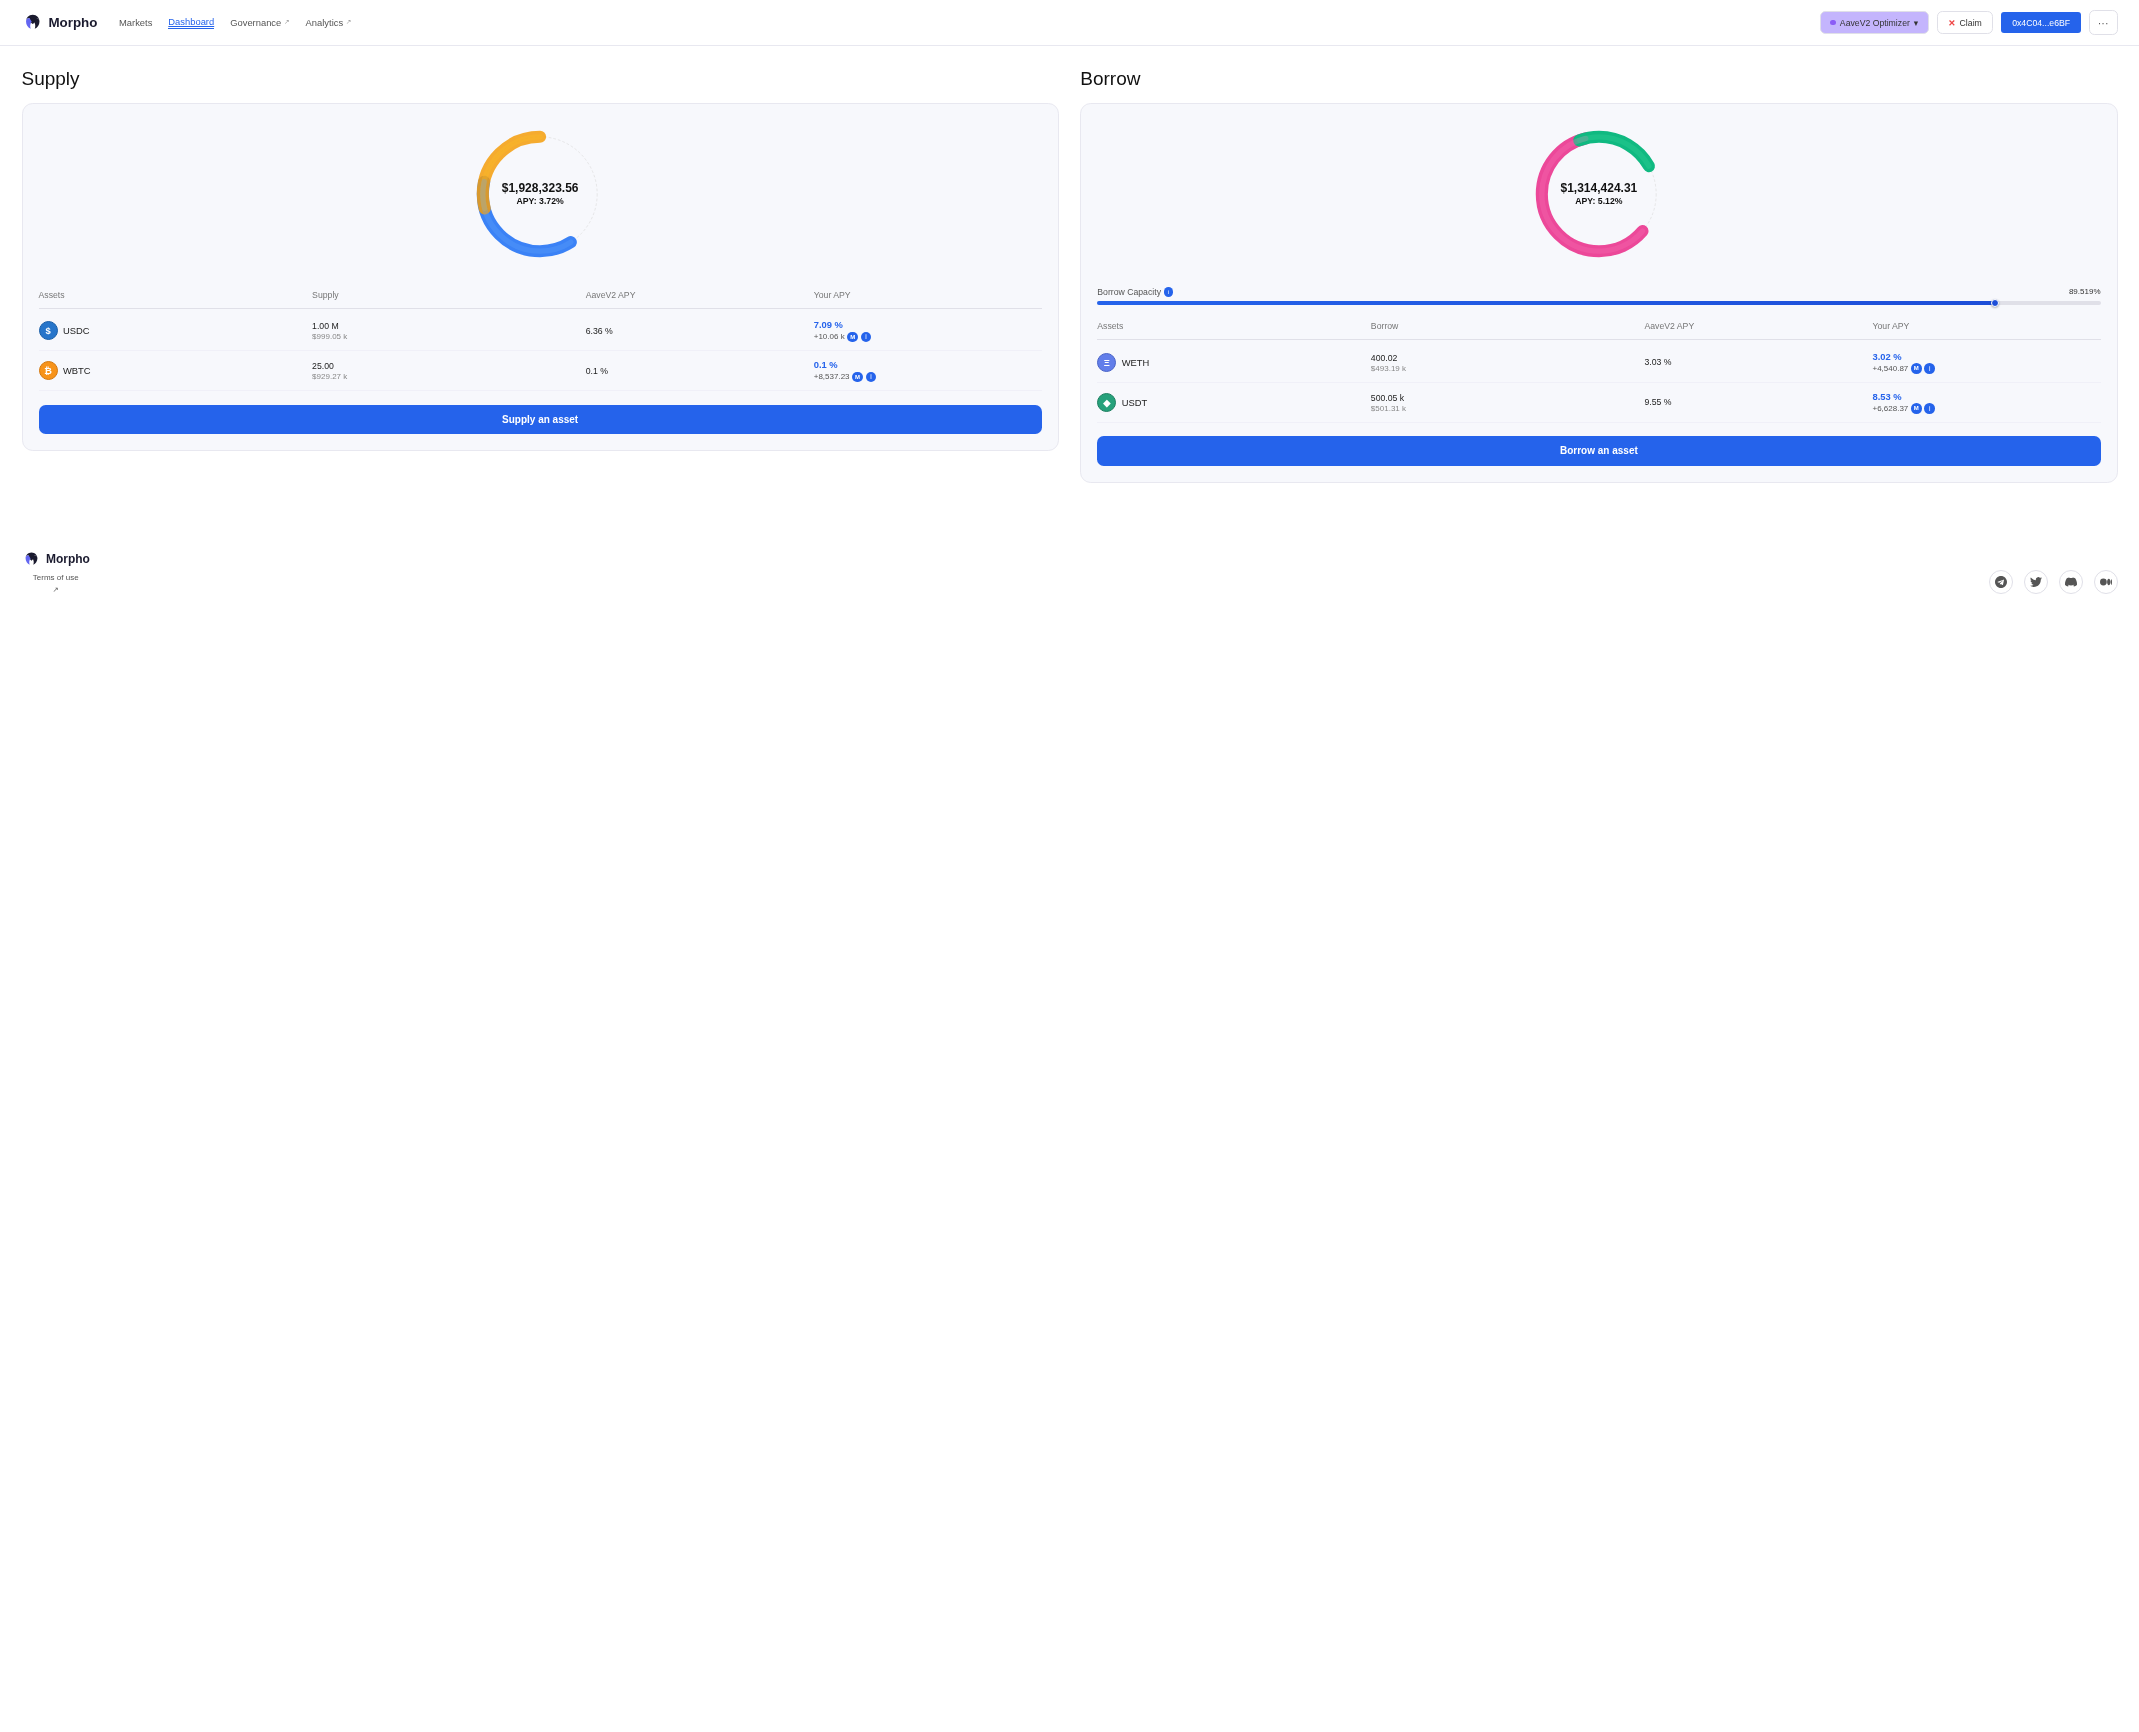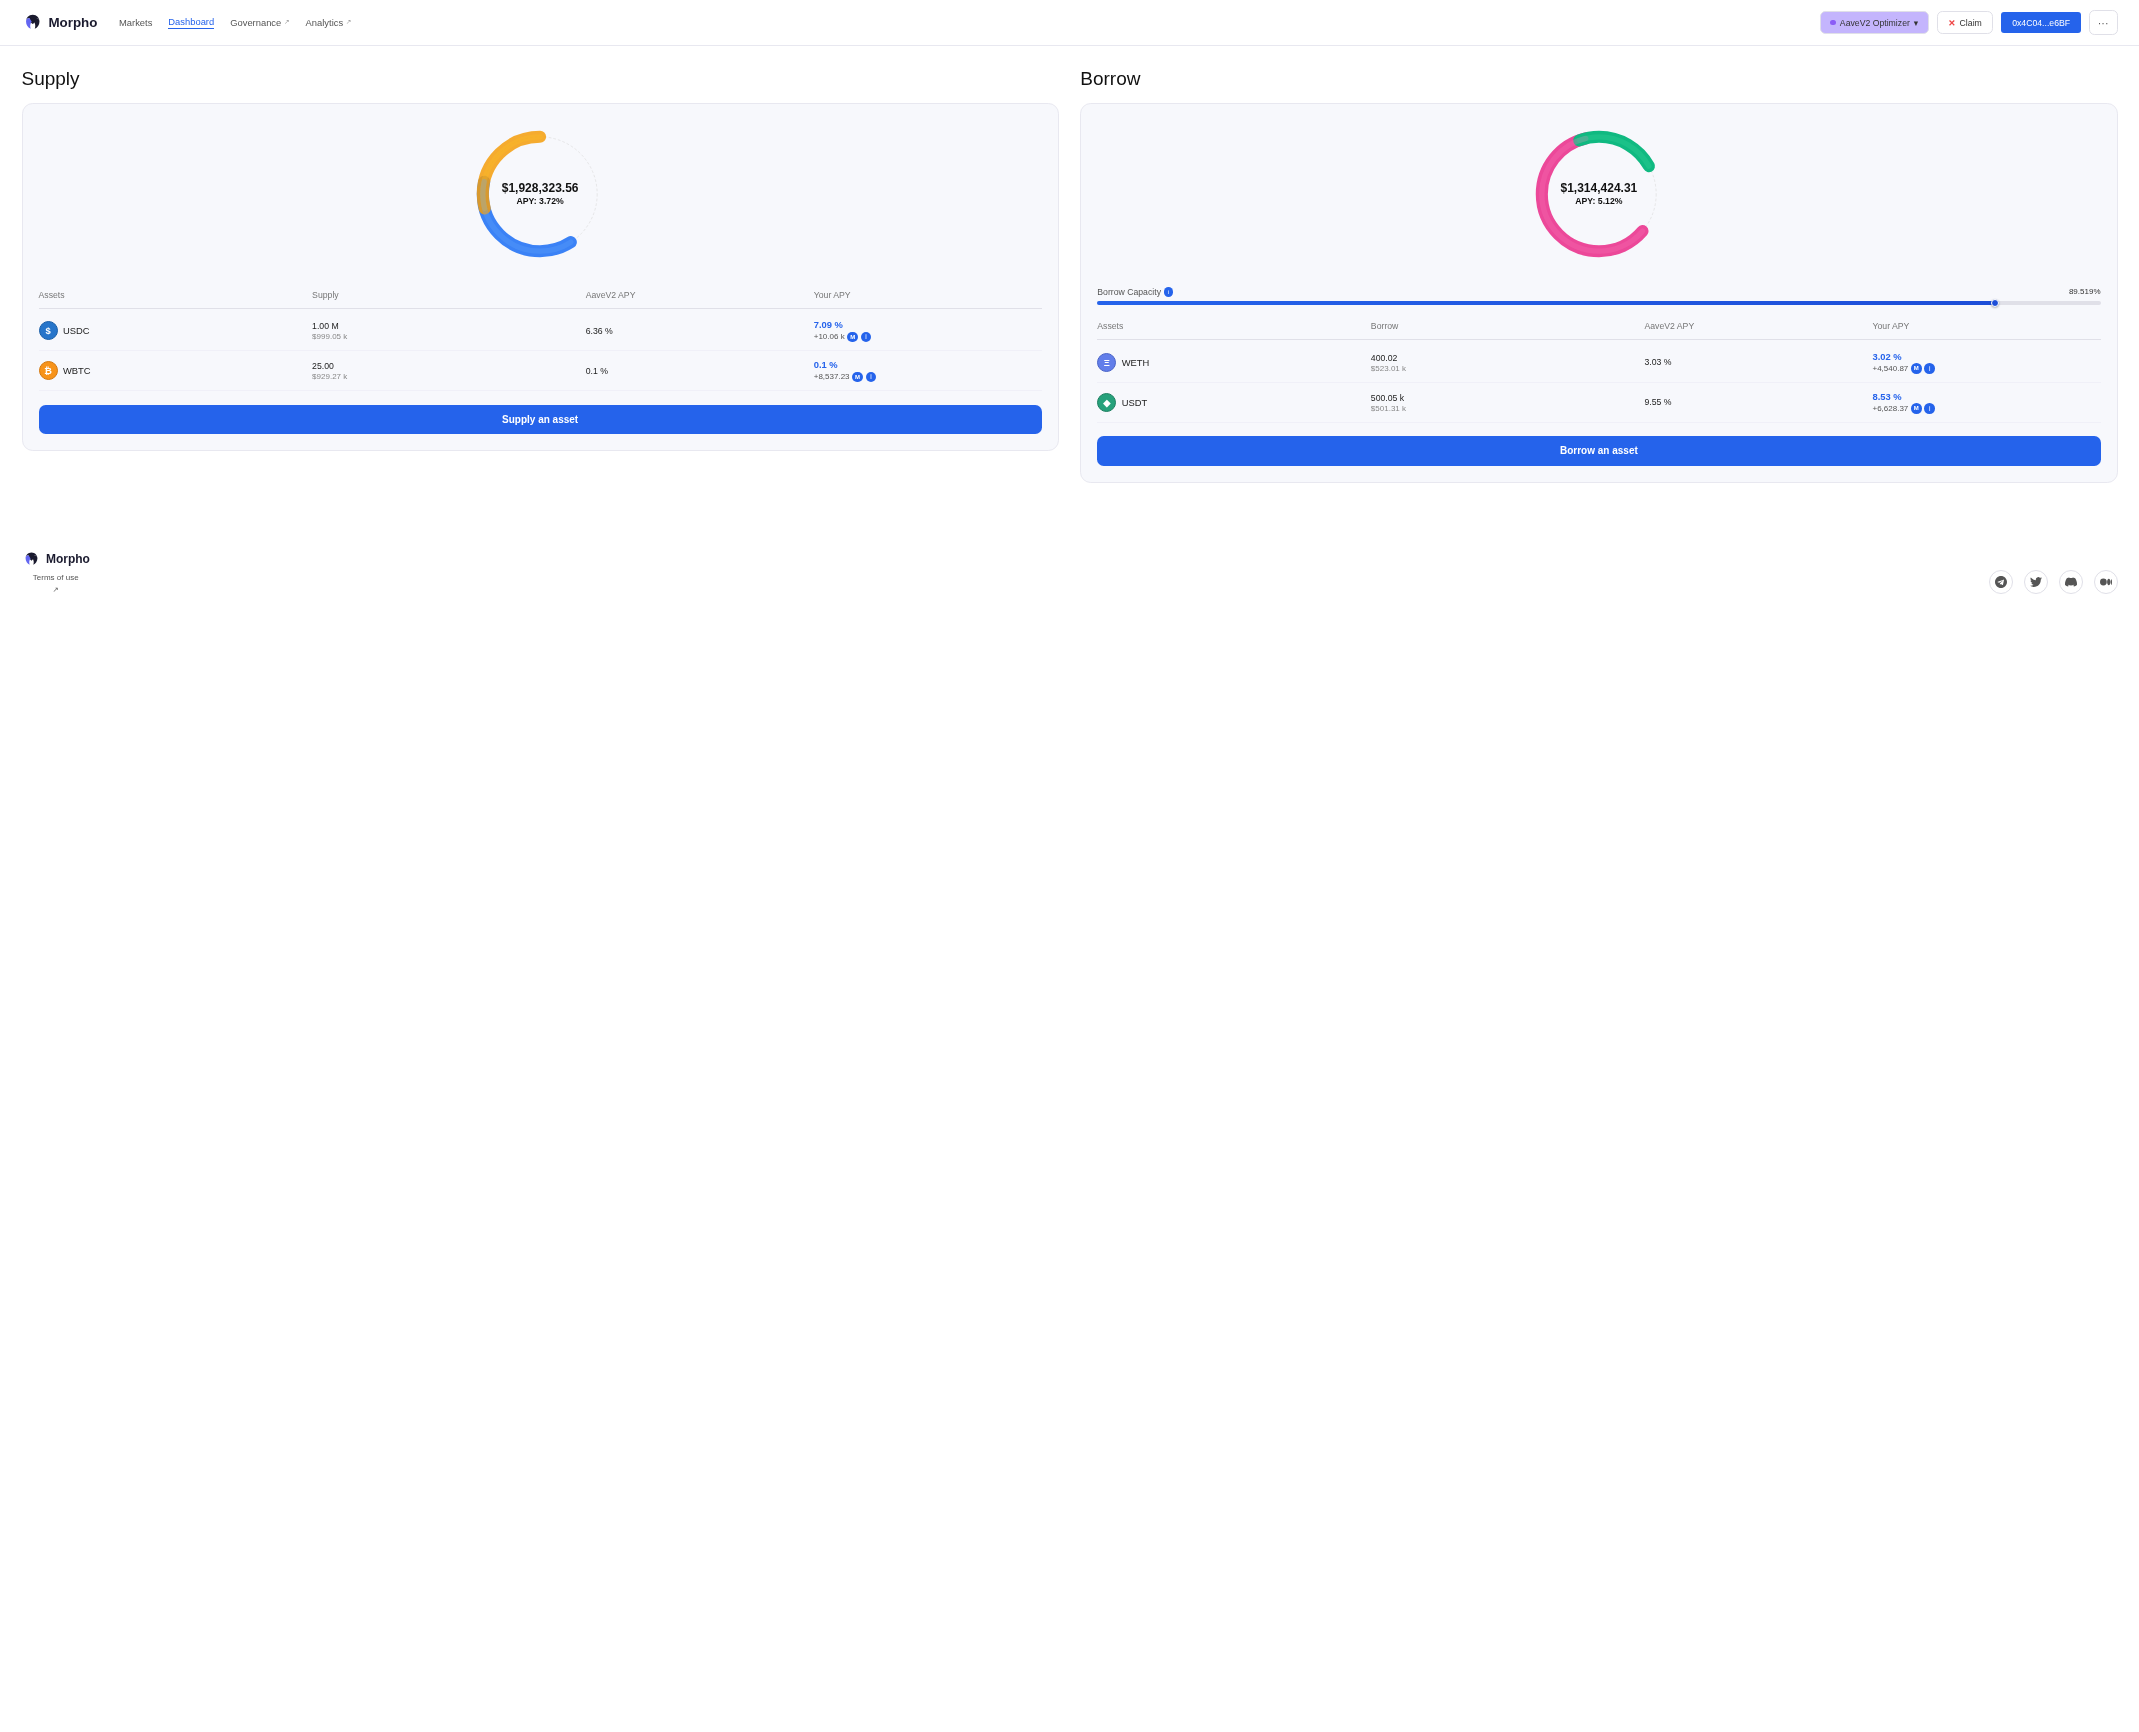--- a/index.html
+++ b/index.html
@@ -5,21 +5,21 @@
     * { box-sizing: border-box; margin: 0; padding: 0; }
     body { font-family: -apple-system, BlinkMacSystemFont, 'Segoe UI', sans-serif; background: #fff; color: #1a1a2e; font-size: 9.4px; }
 
     
     .navbar { display: flex; align-items: center; padding: 0 21.5px; height: 46px; border-bottom: 0.7px solid #e8e8f0; }
     .logo { display: flex; align-items: center; gap: 5.4px; margin-right: 21.5px; }
     .logo-icon { width: 21.5px; height: 21.5px; }
     .logo-text { font-size: 13.4px; font-weight: 700; color: #1a1a2e; }
     .nav-links { display: flex; gap: 16px; align-items: center; }
     .nav-link { font-size: 9.4px; color: #555; text-decoration: none; display: flex; align-items: center; gap: 2.7px; cursor: pointer; }
-    .nav-link.active { color: #2563eb; border-bottom: 1.3px solid #2563eb; padding-bottom: 1.3px; font-weight: 500; }
+    .nav-link.active { color: #2563eb; border-bottom: 1.3px solid #2563eb; padding-bottom: 1.3px; font-weight: 500; text-decoration: underline; }
     .nav-link .ext-icon { font-size: 6.7px; color: #999; }
     .nav-right { margin-left: auto; display: flex; gap: 8px; align-items: center; }
     .btn-optimizer { display: flex; align-items: center; gap: 4px; background: #c4b5fd; border: 0.7px solid #e0e0e8; border-radius: 5.4px; padding: 5.4px 9.4px; cursor: pointer; font-size: 8.7px; color: #333; }
     .btn-optimizer .dot { width: 5.4px; height: 5.4px; background: #8b5cf6; border-radius: 50%; }
     .btn-claim { background: #fff; border: 0.7px solid #e0e0e8; border-radius: 5.4px; padding: 5.4px 10.7px; cursor: pointer; font-size: 8.7px; color: #333; display: flex; align-items: center; gap: 4px; }
     .btn-claim .x-icon { color: #ef4444; font-weight: bold; }
     .btn-address { background: #2563eb; color: #fff; border: none; border-radius: 3px; padding: 5.4px 10.7px; cursor: pointer; font-size: 8.7px; font-weight: 500; }
     .btn-more { background: #fff; border: 0.7px solid #e0e0e8; border-radius: 5.4px; padding: 5.4px 8px; cursor: pointer; font-size: 10.7px; color: #555; }
 
     
@@ -253,21 +253,21 @@
           <span class="table-col">Your APY</span>
         </div>
 
         <div class="table-row">
           <div class="asset-cell">
             <div class="asset-icon weth">Ξ</div>
             <span class="asset-name">WETH</span>
           </div>
           <div>
             <div class="cell-main">400.02</div>
-            <div class="cell-sub">$523.01 k</div>
+            <div class="cell-sub">$493.19 k</div>
           </div>
           <div class="cell-main">3.03 %</div>
           <div>
             <div class="apy-blue">3.02 %</div>
             <div class="apy-sub">
               <span>+4,540.87</span>
               <span class="morpho-badge">M</span>
               <span class="info-badge">i</span>
             </div>
           </div>

